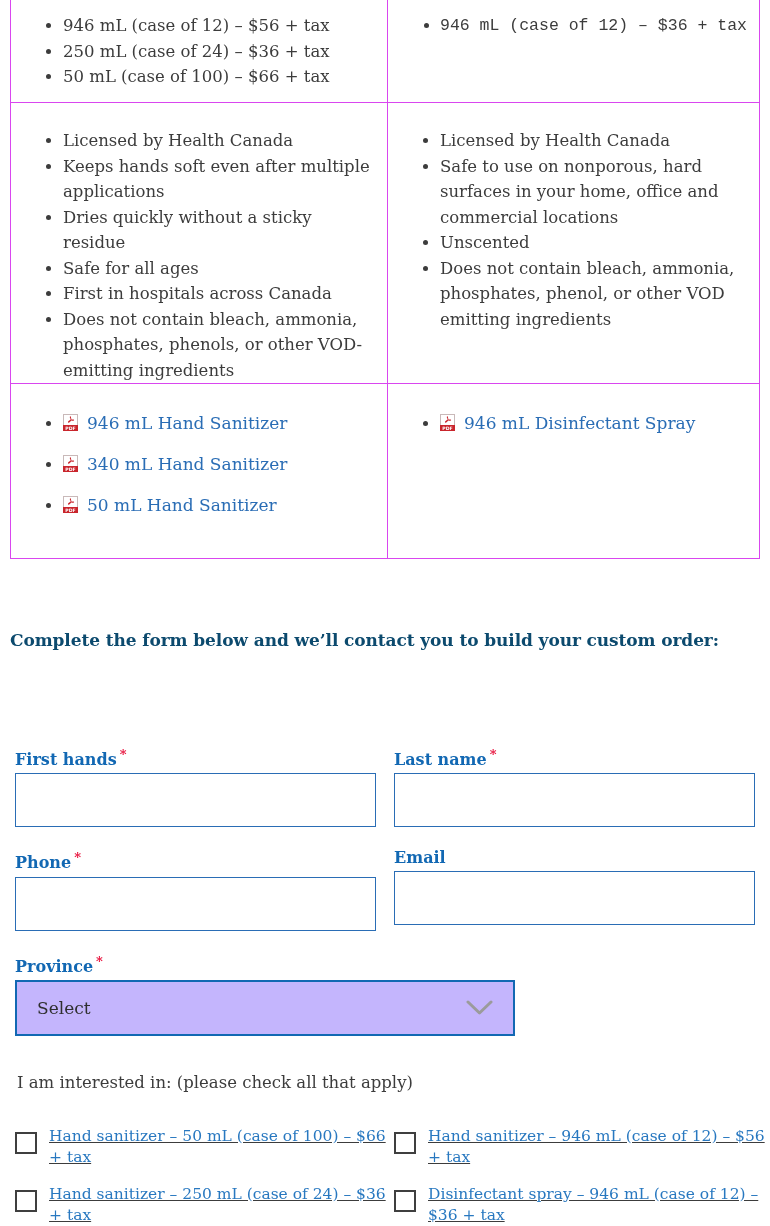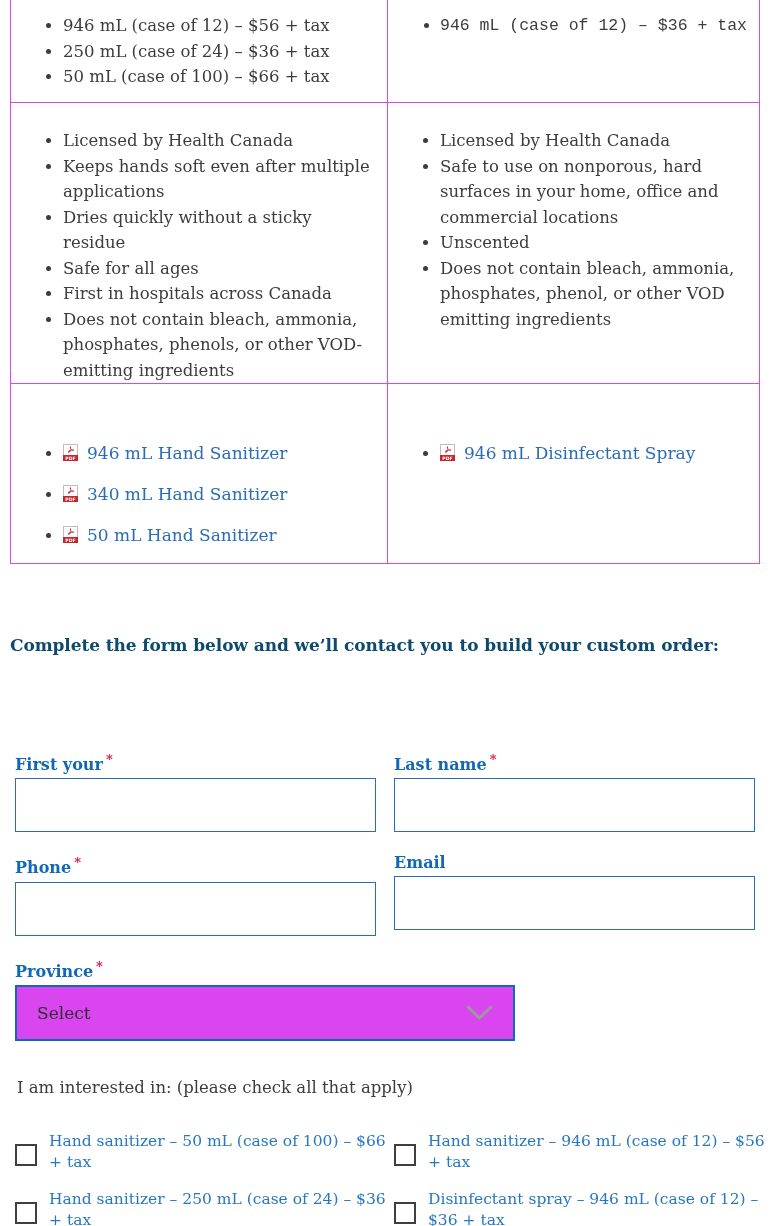--- a/index.html
+++ b/index.html
@@ -30,21 +30,21 @@
   .row-docs td     { height: 175px; }
 
   .compare-table ul { margin: 0; padding-left: 40px; }
   .compare-table li {
     font-size: 16.5px;
     line-height: 25.5px;
     color: #3c3c3c;
   }
   .row-pricing  ul { margin-top: 14px; }
   .row-features ul { margin-top: 25px; }
-  .row-docs     ul { margin-top: 56px; }
+  .row-docs     ul { margin-top: 26px; }
   .row-docs li { line-height: 26px; margin-bottom: 14px; }
 
   .doc-link {
     color: #2a6db5;
     text-decoration: none;
     font-size: 17px;
   }
   .pdf-ico { display: inline-block; width: 15px; height: 17px; margin-right: 9px; vertical-align: -2px; }
 
   
@@ -91,21 +91,21 @@
     color: #3c3c3c;
     padding: 0 12px;
     border-radius: 0;
     outline: none;
   }
 
   .province-block { margin-top: 23px; }
   .select-box {
     width: 500px; height: 56px;
     border: 2px solid #1268b3;
-    background: #d946ef;
+    background: #c4b5fd;
     display: flex;
     align-items: center;
     justify-content: space-between;
     padding: 0 20px 0 20px;
     cursor: pointer;
   }
   .select-text { font-size: 17px; color: #2f2f2f; }
   .chevron { width: 27px; height: 16px; }
 
   .interest-prompt {
@@ -114,21 +114,21 @@
     line-height: 21px;
     color: #3c3c3c;
   }
 
   .cb-grid {
     margin-top: 33px;
     display: grid;
     grid-template-columns: 379px 376px;
     row-gap: 16px;
   }
-  .cb-item { display: flex; align-items: center; cursor: pointer; }
+  .cb-item { display: flex; align-items: flex-start; cursor: pointer; text-decoration: underline; }
   .cb-box {
     flex: none;
     width: 22px; height: 22px;
     border: 2px solid #3f3f3f;
     background: #fff;
     margin-top: 6px;
   }
   .cb-label {
     margin-left: 12px;
     font-size: 15.5px;
@@ -212,21 +212,21 @@
   </tr>
 </tbody>
   </table>
 
 <h3 class="form-heading">Complete the form below and we’ll contact you to build your custom order:</h3>
 
 <div class="form-wrap">
 
   <div class="fields-grid">
     <div class="field">
-      <label class="f-label"><span>First your</span><span class="req">*</span></label>
+      <label class="f-label"><span>First hands</span><span class="req">*</span></label>
       <input class="text-input" type="text" value="" style="">
     </div>
     <div class="field">
       <label class="f-label"><span>Last name</span><span class="req">*</span></label>
       <input class="text-input" type="text" value="" style="">
     </div>
     <div class="field">
       <label class="f-label"><span>Phone</span><span class="req">*</span></label>
       <input class="text-input" type="text" value="" style="">
     </div>

